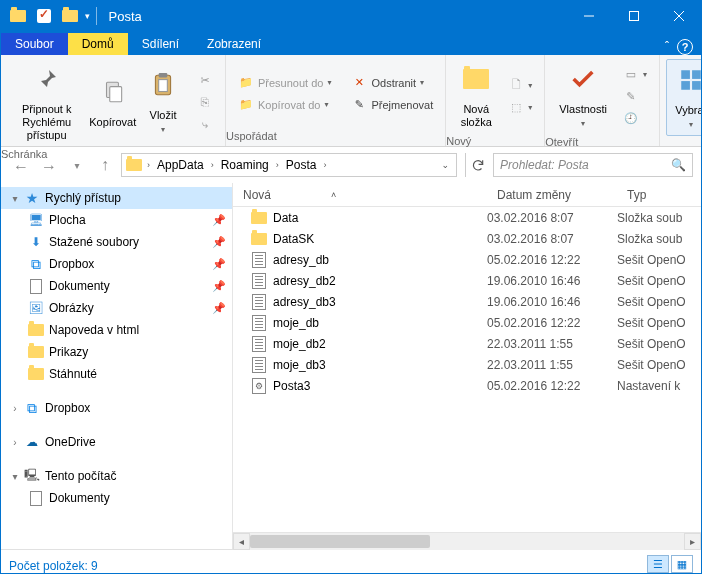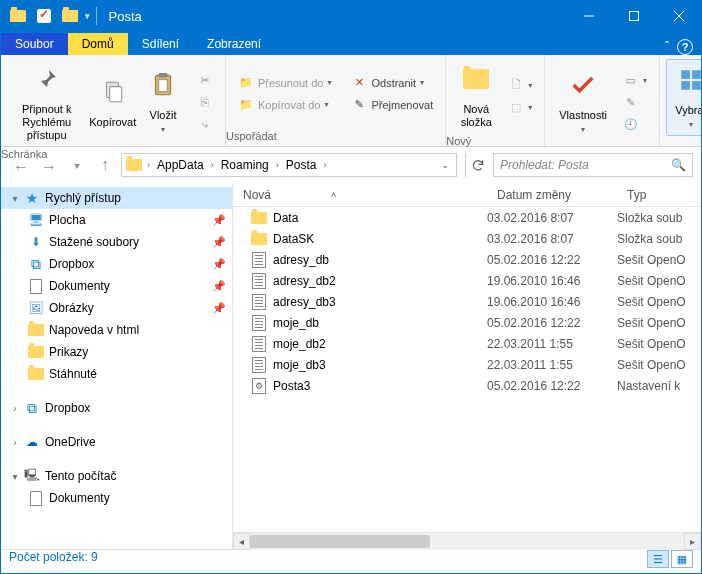--- a/index.html
+++ b/index.html
@@ -87,21 +87,21 @@
 .grid-doc { width: 14px; height: 16px; border: 1px solid #888; background: #fff; position: relative; }
 .grid-doc::before { content: ""; position: absolute; inset: 2px; background: repeating-linear-gradient(#888 0 1px, transparent 1px 3px); }
 .gear-doc { width: 14px; height: 16px; border: 1px solid #888; background: #fff; display:flex; align-items:center; justify-content:center; font-size:9px; color:#666; }
 
 .hscroll { height: 17px; border-top: 1px solid #e5e5e5; display: flex; align-items: center; background: #f0f0f0; }
 .hscroll .harrow { width: 17px; height: 17px; display: flex; align-items: center; justify-content: center; color: #666; font-size: 10px; background: #f0f0f0; border: 1px solid #ddd; }
 .hscroll .htrack { flex: 1; height: 17px; background: #f0f0f0; position: relative; }
 .hscroll .hthumb { position: absolute; left: 0; top: 2px; width: 180px; height: 13px; background: #cdcdcd; border-radius: 2px; }
 
 
-.status-bar { height: 24px; border-top: 1px solid #e1e1e1; display: flex; align-items: flex-start; padding: 0 8px; font-size: 12px; color: #0173cf; }
+.status-bar { height: 24px; border-top: 1px solid #e1e1e1; display: flex; align-items: flex-end; padding: 0 8px; font-size: 12px; color: #0173cf; }
 .status-spacer { flex: 1; }
 .view-toggle { width: 22px; height: 18px; border: 1px solid #8fb8dc; margin-left: 2px; display: flex; align-items: center; justify-content: center; font-size: 11px; color: #0173cf; }
 .view-toggle.active { background: #cde8ff; }
 
 
 svg { display: block; }
 </style>
 </head>
 <body>
 
@@ -267,20 +267,21 @@
             <span class="dd-arrow">▾</span>
           </div>
         <div class="rbtn-sm">
             <span class="sm-icon">✎</span>
           </div>
         <div class="rbtn-sm">
             <span class="sm-icon">🕘</span>
           </div>
       </div>
     </div>
+    <div class="ribbon-label">Otevřít</div>
   </div>
 
   <div class="ribbon-group" style="border-right:none;">
     <div class="ribbon-row">
       <div class="rbtn-lg hl">
         <div class="icon-box">
             <svg width="26" height="26" viewBox="0 0 24 24">
               <rect x="3" y="3" width="8" height="8" fill="#5aa1d8"></rect>
               <rect x="13" y="3" width="8" height="8" fill="#5aa1d8"></rect>
               <rect x="3" y="13" width="8" height="8" fill="#5aa1d8"></rect>

